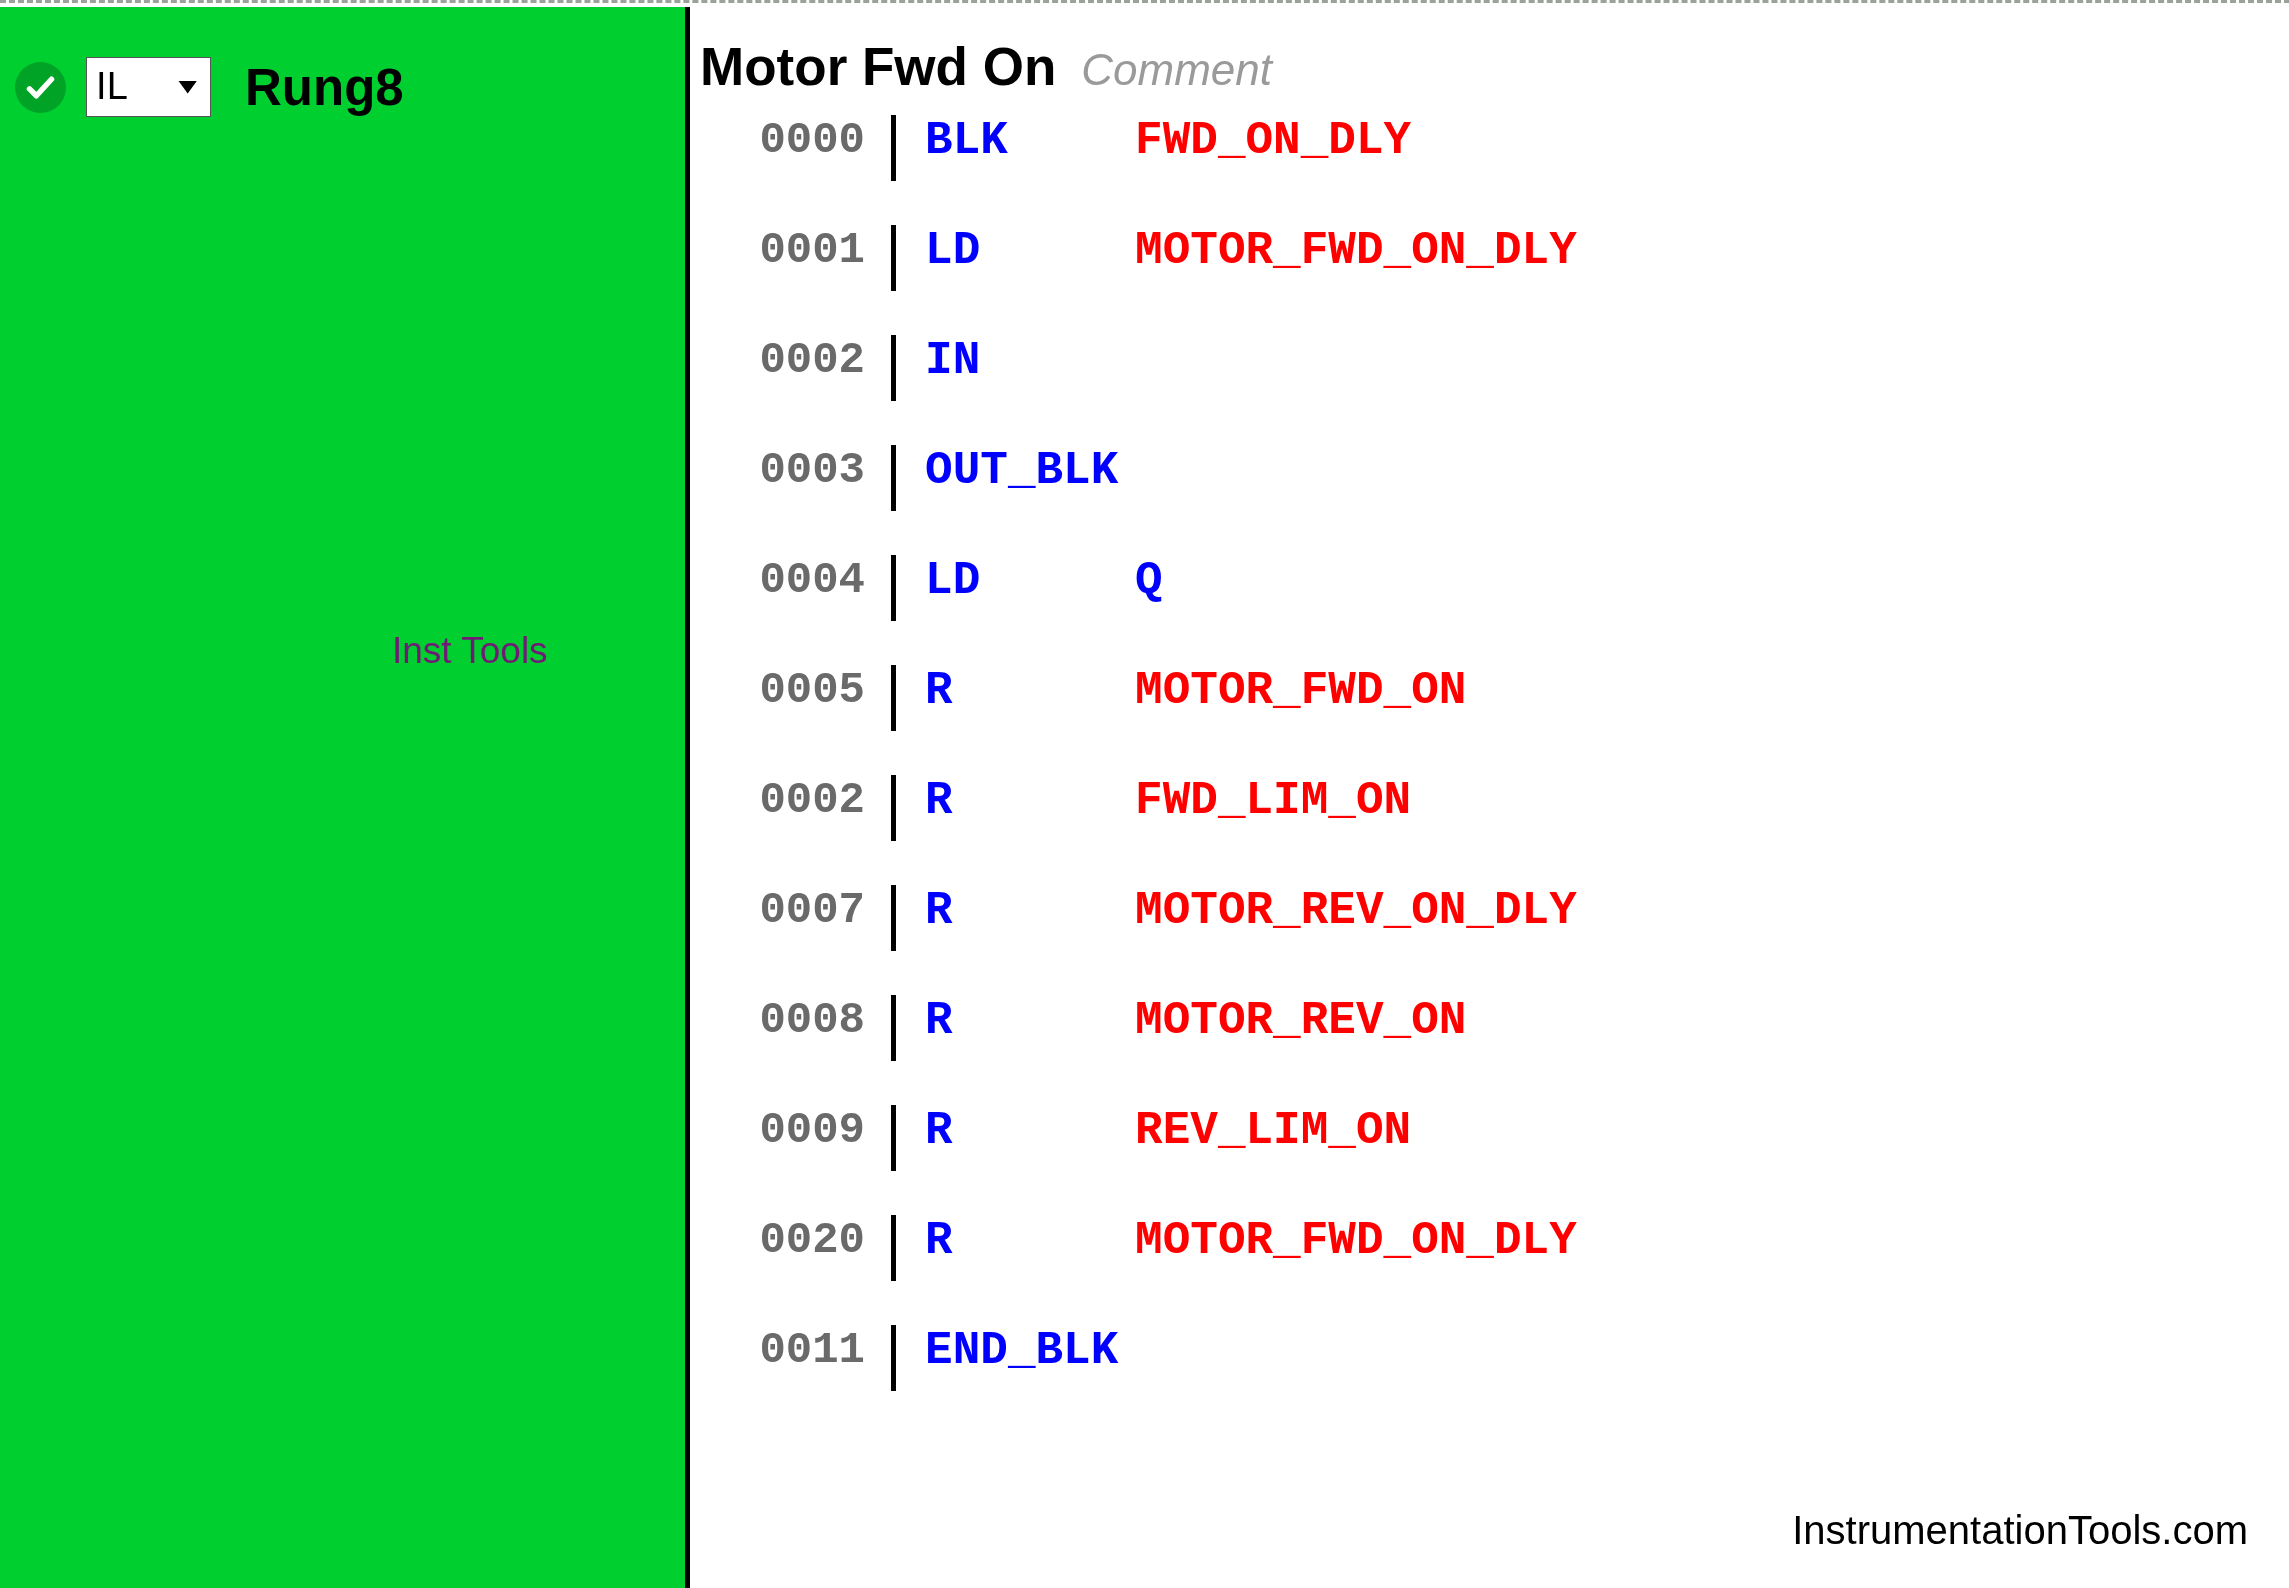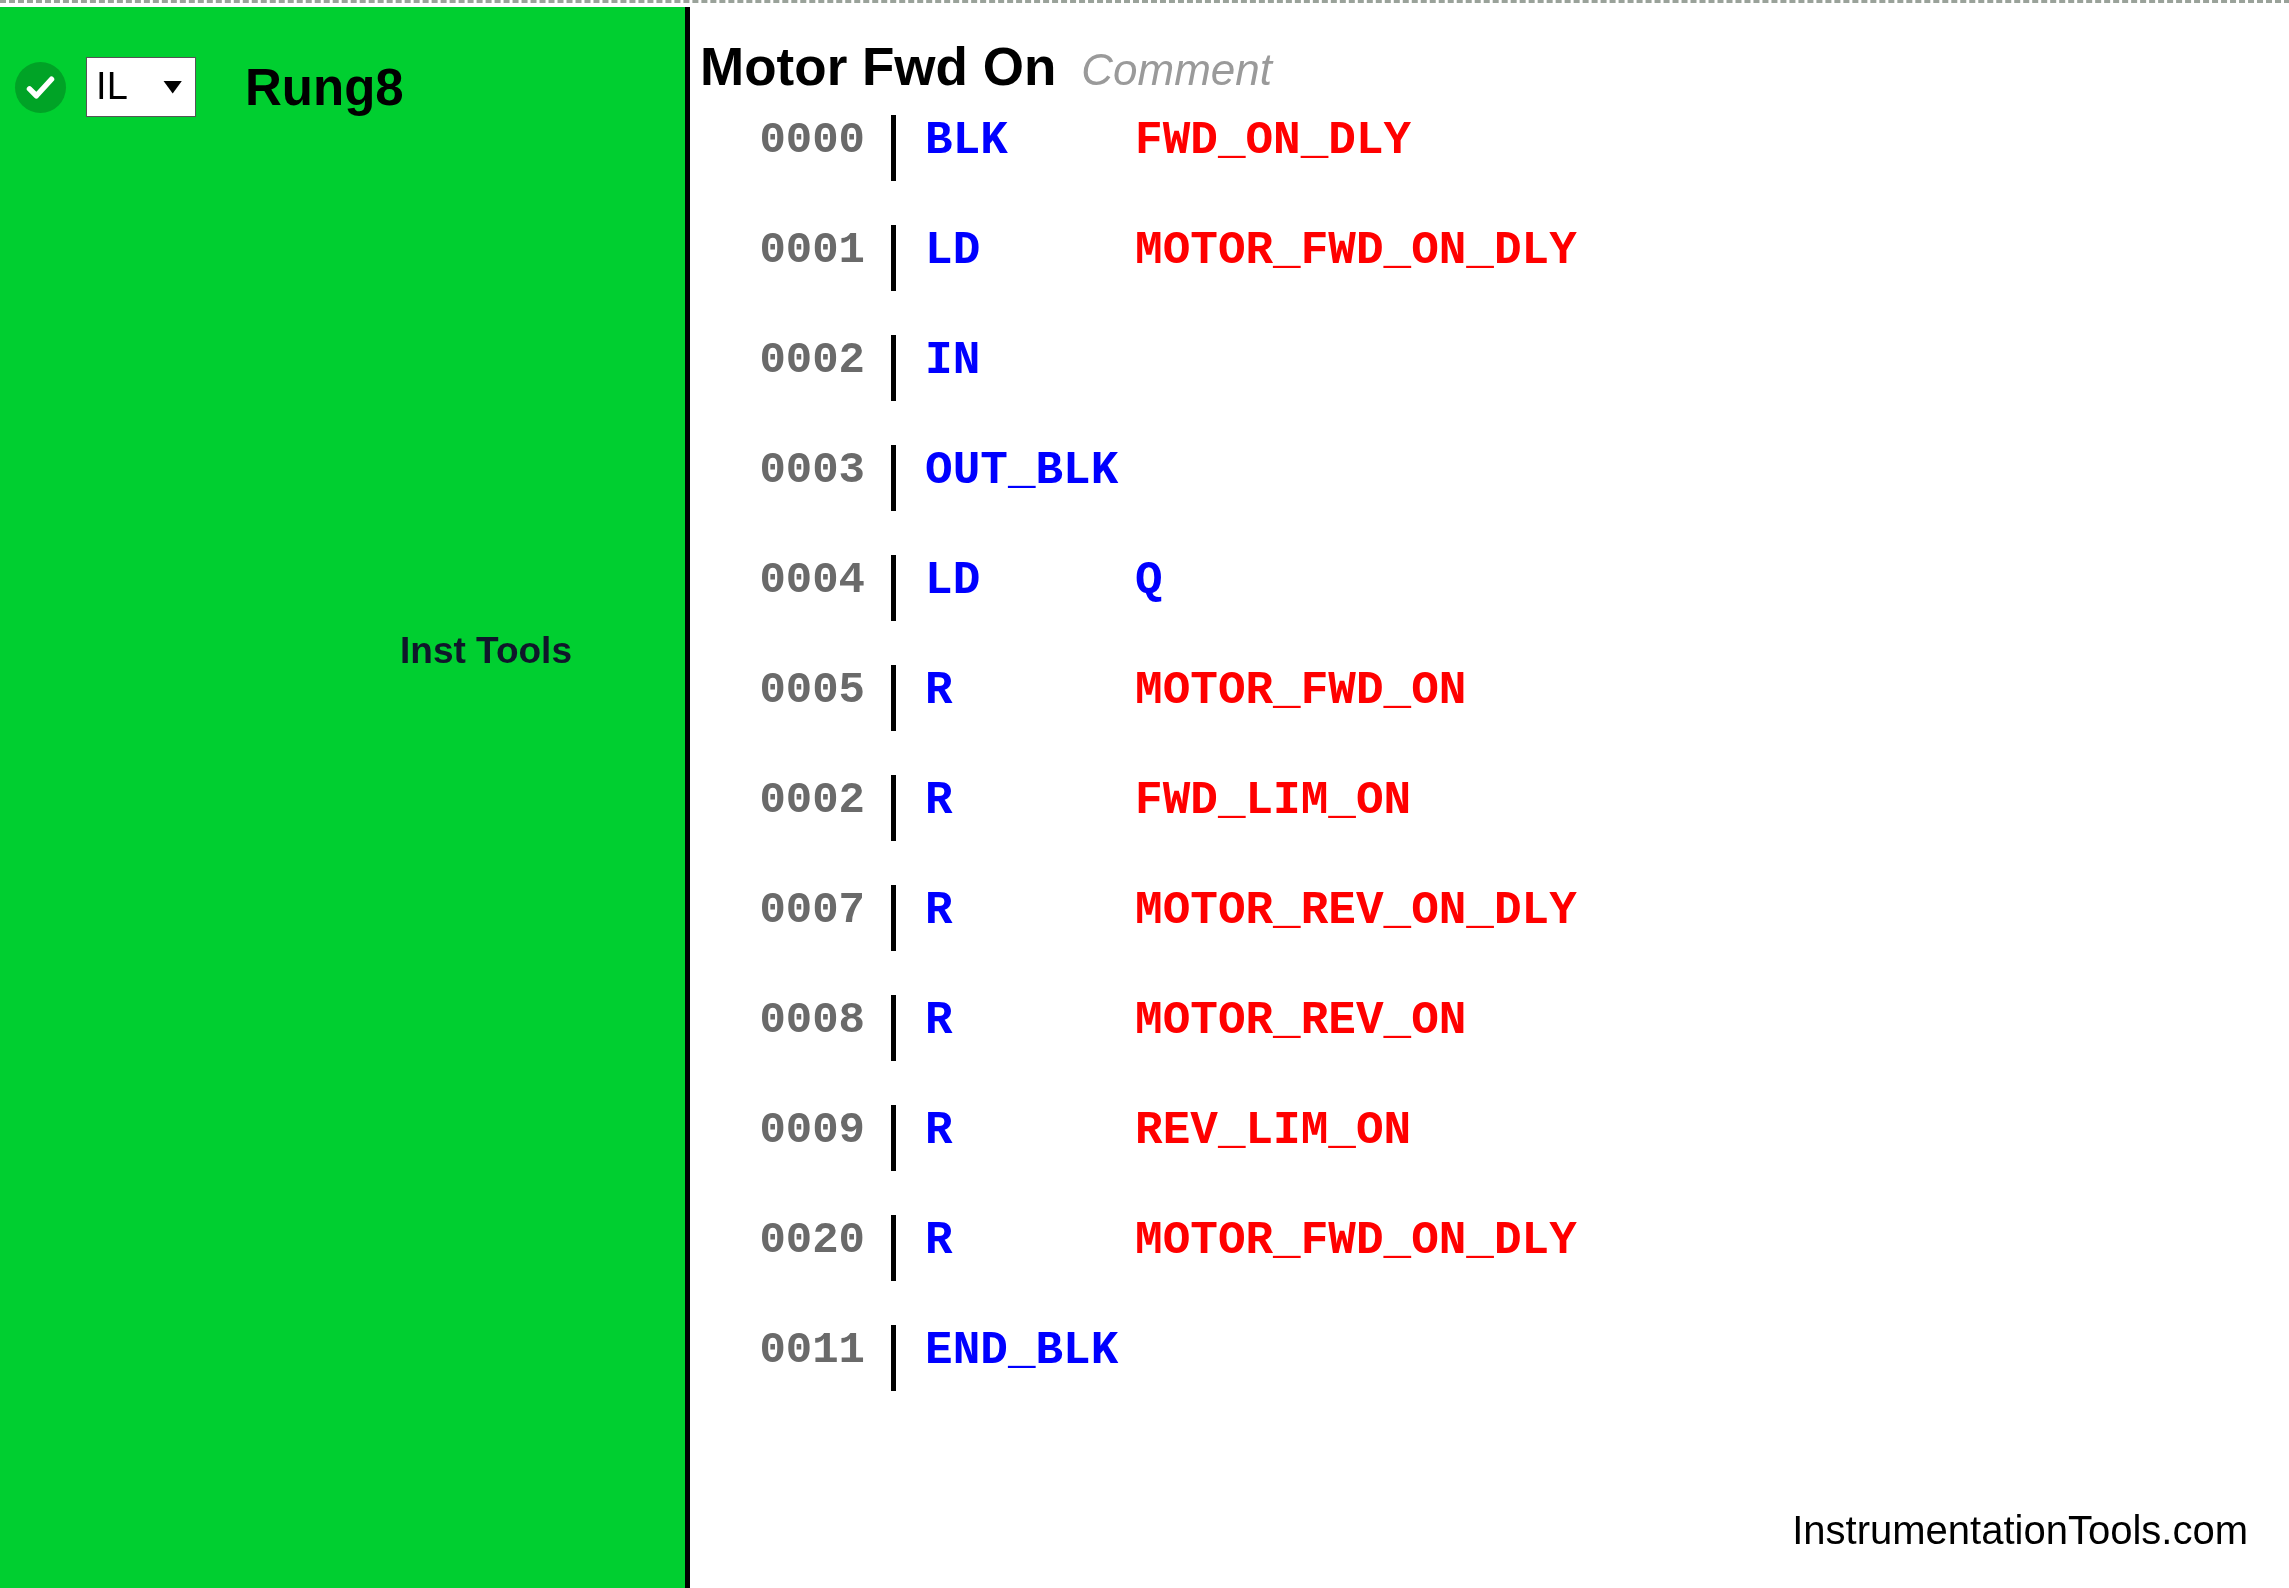--- a/index.html
+++ b/index.html
@@ -1,24 +1,24 @@
 <!DOCTYPE html>
 <html style="font-size:14.6px"><head>
 <meta charset="utf-8">
 <style>
   html,body{margin:0;padding:0;font-family:Arial,Helvetica,sans-serif;background:#fff}
   .frame{width:2290px;height:1588px;position:relative;border-top:3.7px dashed #9aa29a;box-sizing:border-box;overflow:hidden}
   .sidebar{position:absolute;left:0;top:3.7px;bottom:0;width:685px;background:#00cf30;border-right:5.5px solid #000}
   .status-icon{position:absolute;left:14.6px;top:55px;width:51px;height:51px;border-radius:50%;background:#00a326;display:flex;align-items:center;justify-content:center}
   .status-icon svg{width:33px;height:33px}
-  .lang-select{position:absolute;left:86px;top:50px;width:110px;height:60px;background:#fff;border:1.8px solid #555;display:flex;align-items:center;padding:0 9.1px;box-sizing:border-box;font-size:38px;font-weight:400;color:#000;cursor:pointer}
+  .lang-select{position:absolute;left:86px;top:50px;width:125px;height:60px;background:#fff;border:1.8px solid #555;display:flex;align-items:center;padding:0 9.1px;box-sizing:border-box;font-size:38px;font-weight:400;color:#000;cursor:pointer}
   .lang-select .caret{margin-left:auto}
   .lang-select .caret svg{width:27.4px;height:27.4px;display:block}
   .rung-label{position:absolute;left:245px;top:51px;font-size:51px;font-weight:700;color:#000}
-  .watermark{position:absolute;left:400px;top:623px;font-size:37px;font-weight:700;color:#0f172a}
+  .watermark{position:absolute;left:392px;top:623px;font-size:37px;font-weight:400;color:#701a75}
   .code-area{position:absolute;left:691px;top:0;right:0;bottom:0}
   .hdr{display:flex;align-items:baseline;gap:25px;padding:33px 0 7.3px 9.1px}
   .hdr .title{font-size:53px;font-weight:700;color:#000}
   .hdr .comment{font-size:44px;font-style:italic;color:#9a9a9a}
   .lines{padding-top:11px}
   .line{display:flex;align-items:flex-start;height:110px}
   .addr{width:174px;text-align:right;font-family:"Courier New",monospace;font-size:44px;font-weight:700;color:#6a6a6a}
   .bar{width:5.5px;height:66px;background:#000;margin:0 29px 0 25.6px}
   .op{width:210px;font-family:"Courier New",monospace;font-size:46px;font-weight:700;color:#0000ff}
   .arg{font-family:"Courier New",monospace;font-size:46px;font-weight:700}

